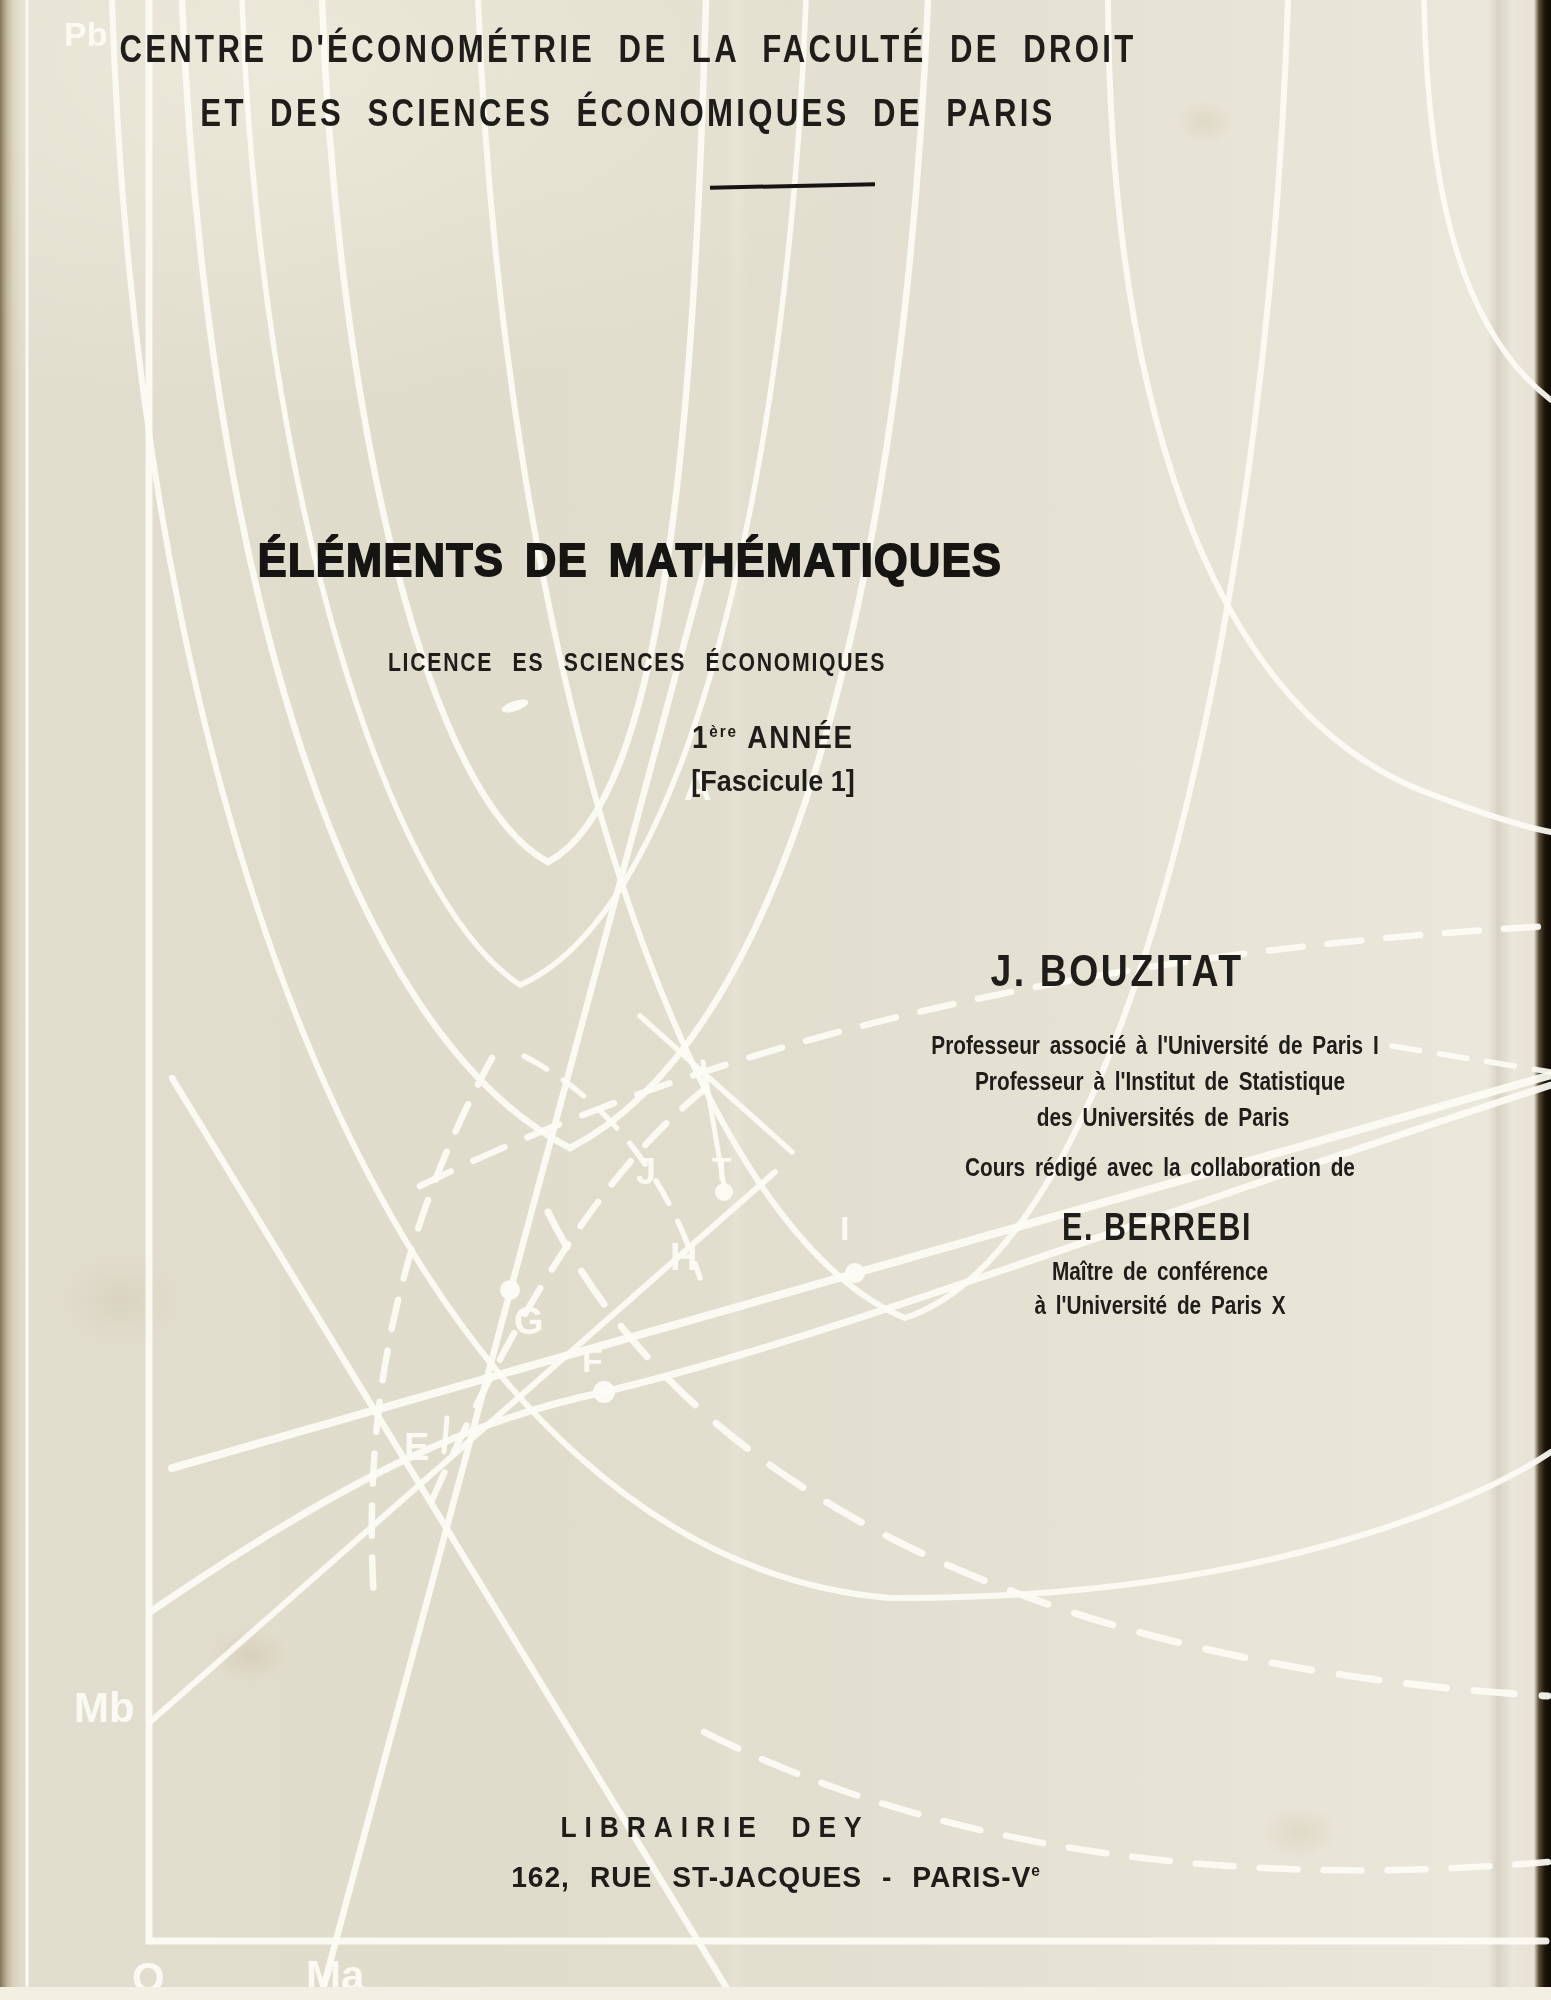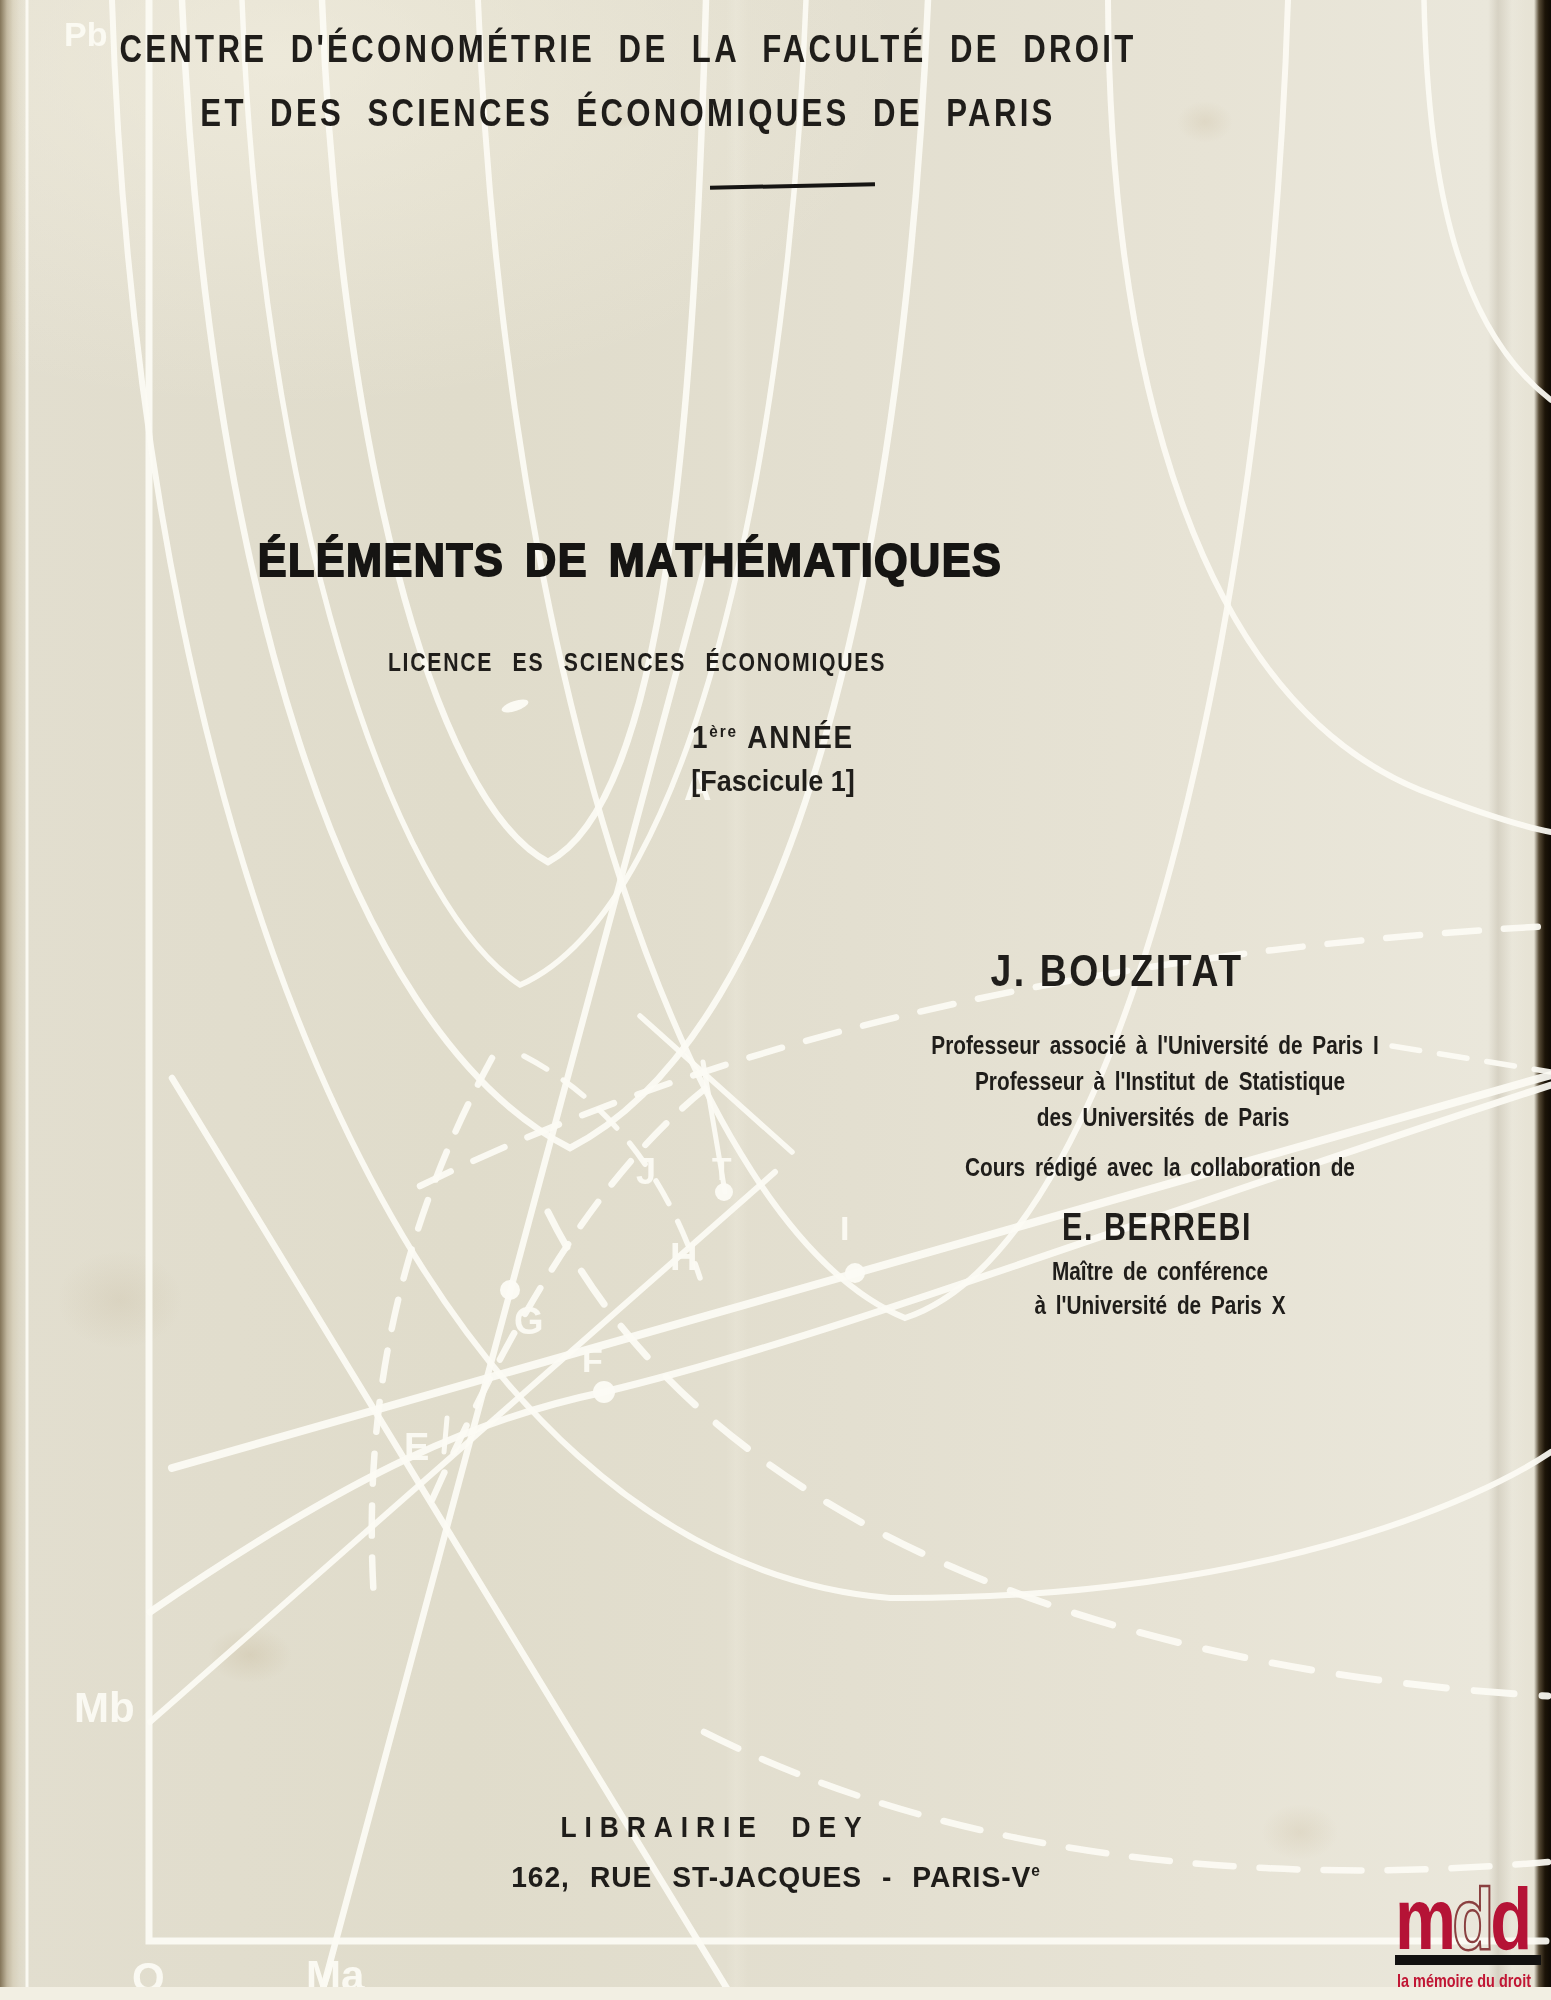--- a/index.html
+++ b/index.html
@@ -114,20 +114,15 @@
   <div class="abs blk cred" style="left:1163px;top:1102px;">des Universités de Paris</div>
 
   <div class="abs blk cred" style="left:1160px;top:1152px;">Cours rédigé avec la collaboration de</div>
   <div class="abs blk bname" style="left:1157px;top:1206px;">E. BERREBI</div>
   <div class="abs blk cred" style="left:1160px;top:1256px;">Maître de conférence</div>
   <div class="abs blk cred" style="left:1160px;top:1290px;">à l'Université de Paris X</div>
 
   <div class="abs blk pubname" style="left:715px;top:1810px;">LIBRAIRIE DEY</div>
   <div class="abs blk pubaddr" style="left:776px;top:1860px;"><span>162, RUE ST-JACQUES - PARIS-V</span><sup>e</sup></div>
 
-  <div class="abs mdd">
-    <div class="mdd-letters"><span class="mdd-m">m</span><span class="mdd-d1">d</span><span class="mdd-d2">d</span></div>
-    <div class="mdd-bar"></div>
-    <div class="mdd-tag">la mémoire du droit</div>
-  </div>
 
   <div class="abs bottom-strip"></div>
 </div>
 
 </body></html>

